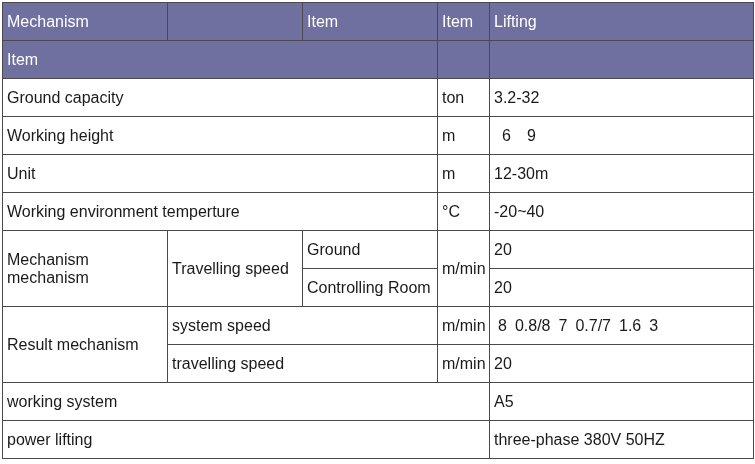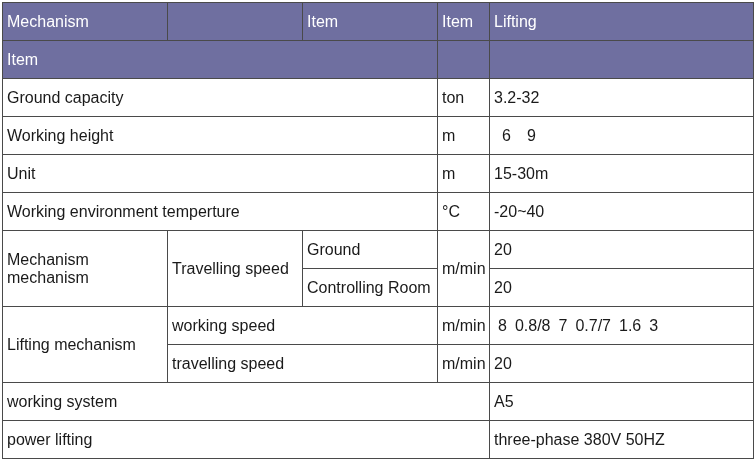--- a/index.html
+++ b/index.html
@@ -100,21 +100,21 @@
       <td colspan="3">Working height</td>
       <td>m</td>
       <td class="lift-height">
         <span>6</span><span>9</span>
       </td>
     </tr>
 
     <tr>
       <td colspan="3">Unit</td>
       <td>m</td>
-      <td>15-30m</td>
+      <td>12-30m</td>
     </tr>
 
     <tr>
       <td colspan="3">Working environment temperture</td>
       <td>°C</td>
       <td>-20~40</td>
     </tr>
 
     <tr>
       <td rowspan="2">Mechanism mechanism</td>
@@ -122,22 +122,22 @@
       <td>Ground</td>
       <td rowspan="2">m/min</td>
       <td>20</td>
     </tr>
     <tr>
       <td>Controlling Room</td>
       <td>20</td>
     </tr>
 
     <tr class="speed-row">
-      <td rowspan="2">Lifting mechanism</td>
-      <td colspan="2">working speed</td>
+      <td rowspan="2">Result mechanism</td>
+      <td colspan="2">system speed</td>
       <td>m/min</td>
       <td class="result-multi">
         <span>8</span><span>0.8/8</span><span>7</span><span>0.7/7</span><span>1.6</span><span>3</span>
       </td>
     </tr>
     <tr>
       <td colspan="2">travelling speed</td>
       <td>m/min</td>
       <td>20</td>
     </tr>

